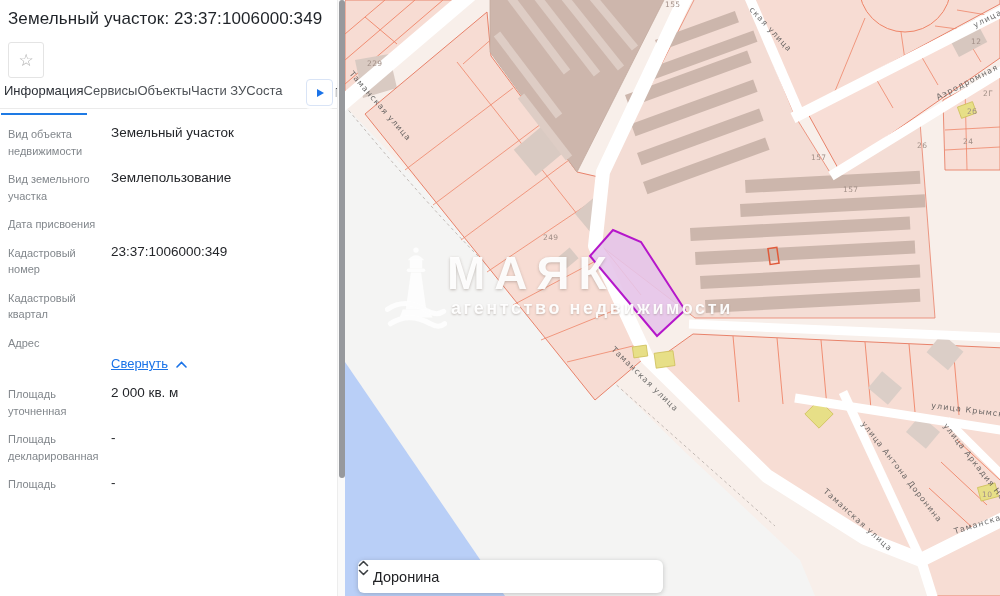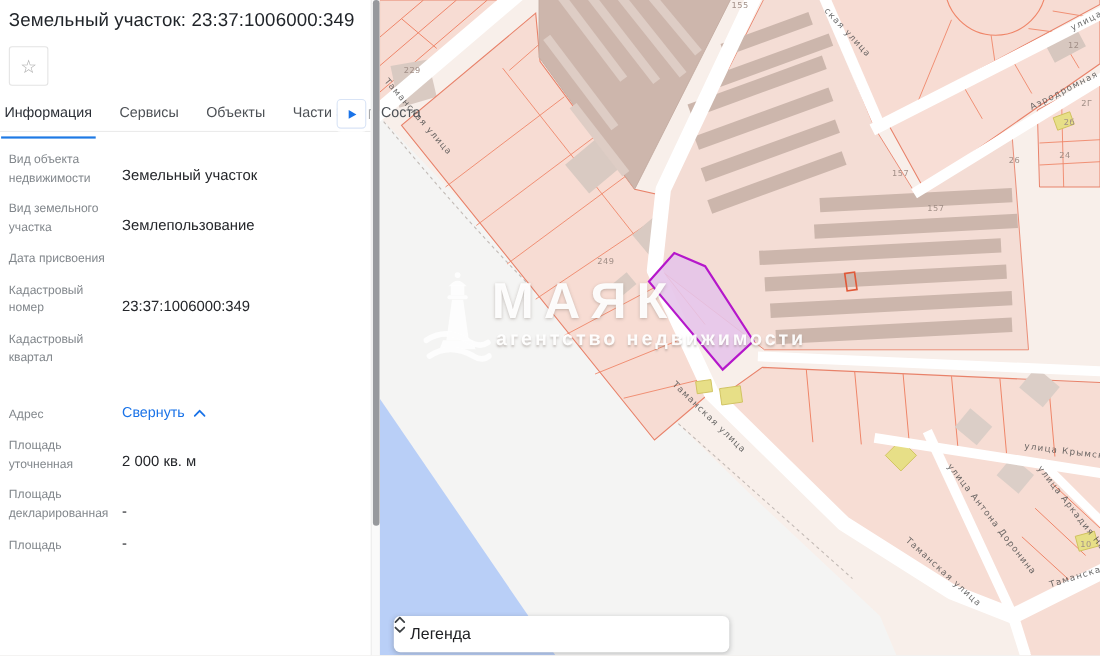--- a/index.html
+++ b/index.html
@@ -4,38 +4,38 @@
 <style>
   html,body{margin:0;padding:0;background:#e9e9e9;}
   .app{position:relative;width:1000px;height:596px;background:#fff;overflow:hidden;
        font-family:"Liberation Sans","DejaVu Sans",sans-serif;-webkit-font-smoothing:antialiased;}
   
   .sidebar{position:absolute;left:0;top:0;width:337px;height:596px;background:#fff;z-index:2;}
   .panel-title{margin:9px 10px 0 8px;font-size:17px;color:#1f2328;letter-spacing:.1px;}
   .star-btn{margin:13px 0 0 8px;width:34px;height:34px;display:flex;align-items:center;justify-content:center;
             background:#fff;border:1px solid #e4e4e4;border-radius:3px;cursor:pointer;}
   .star-btn span{font-size:17px;color:#ababab;line-height:1;}
-  .tabs{position:relative;margin-top:16px;display:flex;gap:25px;padding-left:4px;height:25px;
+  .tabs{position:relative;margin-top:5px;display:flex;padding-left:4px;height:25px;
         border-bottom:1px solid #ebebeb;font-size:13px;color:#4d5156;white-space:nowrap;}
   .tab{position:relative;cursor:pointer;}
   .tab.active{color:#2b2f36;}
   .tab.active::after{content:"";position:absolute;left:-3px;right:-3px;bottom:-7px;height:2.5px;background:#1e7ae4;}
   .tab-frag{position:absolute;left:334px;top:2px;font-size:13px;color:#4d5156;}
   .tabs-arrow{position:absolute;left:306px;top:-4px;width:25px;height:25px;background:#fff;
               border:1px solid #d9e4f6;border-radius:4px;display:flex;align-items:center;justify-content:center;
               box-shadow:0 0 0 3px rgba(255,255,255,.85);cursor:pointer;}
   .tri-right{width:0;height:0;border-top:4.5px solid transparent;border-bottom:4.5px solid transparent;
              border-left:7px solid #1a73e8;margin-left:2px;}
   .fields{margin-top:15px;}
-  .frow{display:flex;padding:0 10px 0 8px;margin-bottom:10px;align-items:flex-end;}
+  .frow{display:flex;padding:0 10px 0 8px;margin-bottom:10px;}
   .flabel{width:103px;min-width:103px;box-sizing:border-box;padding-right:8px;padding-top:2px;
           font-size:11px;line-height:1.5;color:#82878c;}
   .fvalue{flex:1;font-size:13.5px;line-height:1.4;color:#24262a;}
   .collapse-link{display:inline-flex;align-items:center;margin-top:4px;color:#1a73e8;font-size:13px;
-                 cursor:pointer;}
+                 text-decoration:underline;cursor:pointer;}
   .collapse-link svg{margin-left:8px;}
   
   .sb{position:absolute;left:337px;top:0;width:8px;height:596px;background:#fafafa;
       border-left:1px solid #ededed;box-sizing:border-box;z-index:3;}
   .sb-thumb{position:absolute;left:1px;top:0;width:6px;height:478px;background:#97999d;border-radius:3px;}
   
   .map{position:absolute;left:345px;top:0;width:655px;height:596px;overflow:hidden;background:#f8efea;}
   .map svg{position:absolute;left:0;top:0;}
   .watermark{position:absolute;left:40px;top:246px;width:420px;pointer-events:none;}
   .wm-row{position:relative;height:110px;}
@@ -304,20 +304,20 @@
             <path d="M2,62 Q20,50 40,63 Q50,69 57,64"></path>
             <path d="M5,76 Q23,64 44,76 Q52,81 58,76"></path>
           </g>
         </svg>
         <div class="wm-title">МАЯК</div>
         <div class="wm-sub">агентство недвижимости</div>
       </div>
     </div>
 
     <div class="legend">
-      <div class="legend-label">Легенда</div>
+      <div class="legend-label">Доронина</div>
       <svg width="11" height="16" viewBox="0 0 11 16">
         <path d="M1.5,5.5 L5.5,1.5 L9.5,5.5" fill="none" stroke="#3c4043" stroke-width="1.6" stroke-linecap="round" stroke-linejoin="round"></path>
         <path d="M1.5,10.5 L5.5,14.5 L9.5,10.5" fill="none" stroke="#3c4043" stroke-width="1.6" stroke-linecap="round" stroke-linejoin="round"></path>
       </svg>
     </div>
   </div>
 </div>
 
 </body></html>

